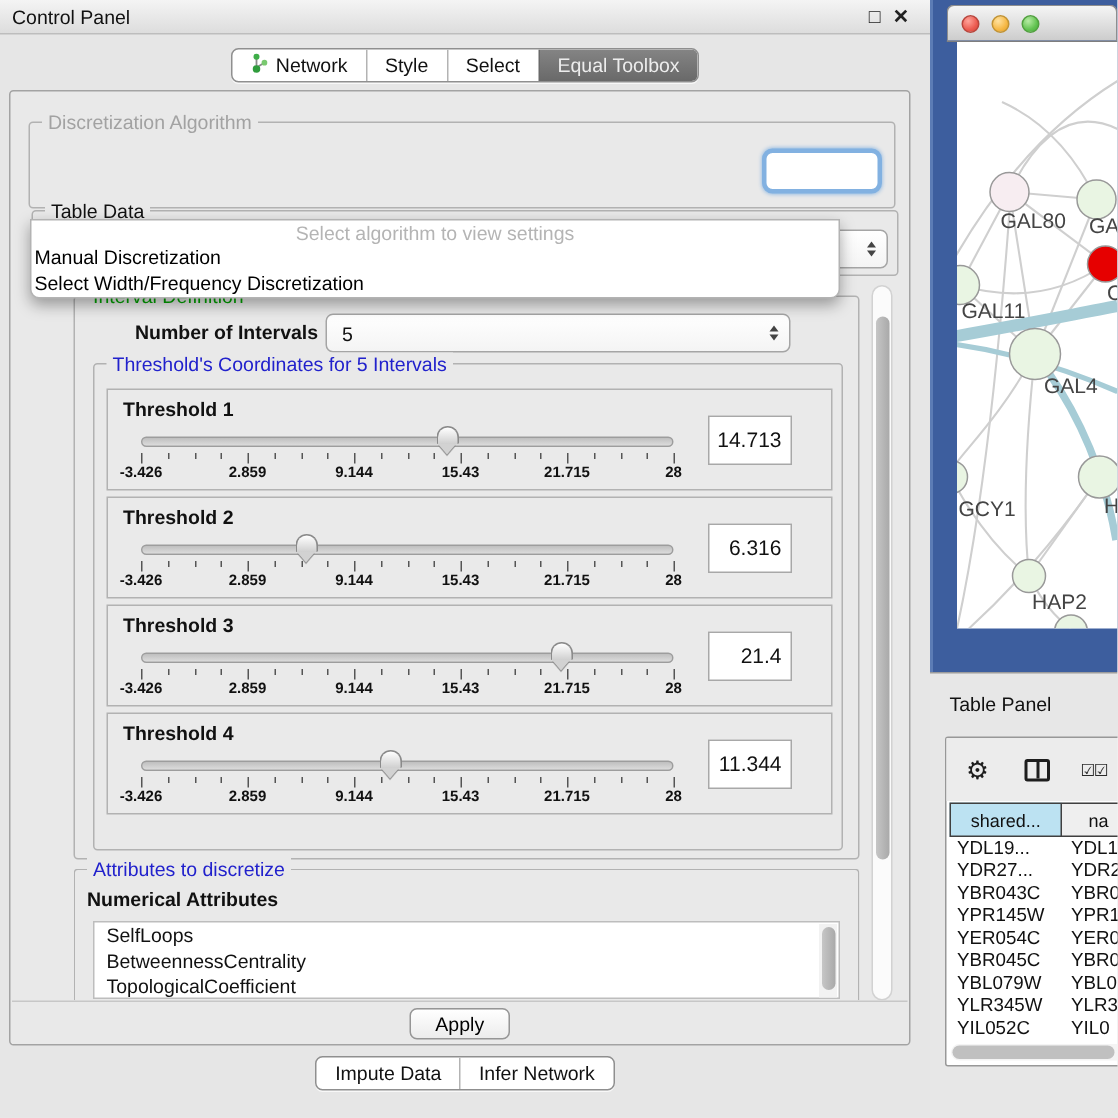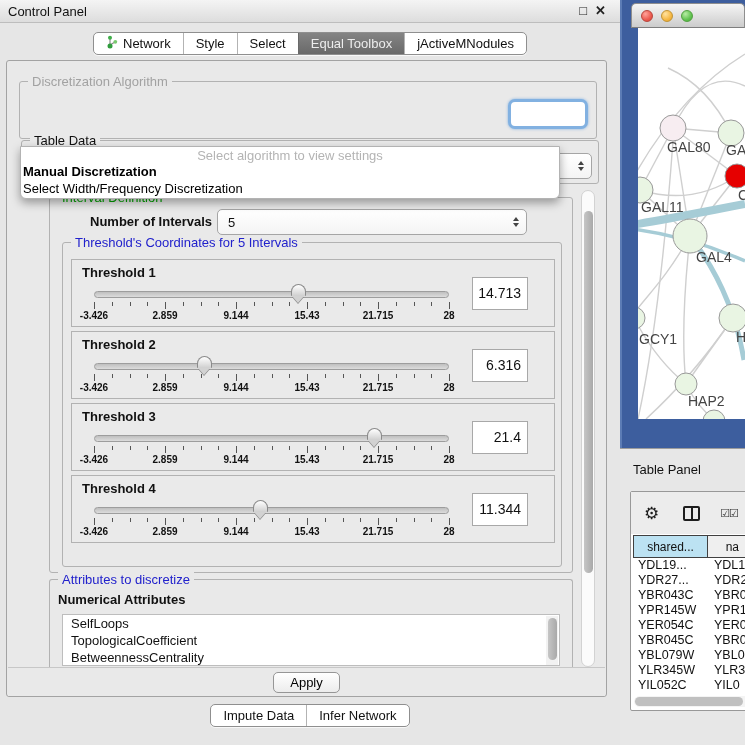--- a/index.html
+++ b/index.html
@@ -67,21 +67,21 @@
   }
 
   .popup {
     position:absolute; left:13px; top:85px; width:540px; height:53px;
     background:#fff; border:1px solid #b3b3b3; border-radius:0 0 6px 6px;
     box-shadow:0 4px 10px rgba(0,0,0,0.35); z-index:40;
     font-size:13px; overflow:hidden;
   }
   .popup-placeholder { text-align:center; color:#b4b4b4; margin-top:1px; }
   .popup-option { padding:0 2px; line-height:17px; color:#000; }
-  .popup-option.first { font-weight:bold; }
+  .popup-option.first { font-weight:normal; }
 
   .scrollbar-v {
     position:absolute; background:#fbfbfb; border:1px solid #d2d2d2; border-radius:7px;
   }
   .scroll-thumb-v { position:absolute; background:linear-gradient(90deg,#c6c6c6,#a9a9a9); border-radius:5px; }
 
   
   .th-panel {
     position:absolute; left:8px; width:484px; height:68px;
     border:1px solid #b2b2b2; background:#eaeaea;
@@ -196,23 +196,20 @@
         <span>Network</span>
       </div>
       <div class="seg-tab">
         <span>Style</span>
       </div>
       <div class="seg-tab">
         <span>Select</span>
       </div>
       <div class="seg-tab selected">
         <span>Equal Toolbox</span>
-      </div>
-      <div class="seg-tab">
-        <span>jActiveMNodules</span>
       </div>
     </div>
 </div>
 
 <div class="main-panel">
 
   <div class="group" style="left:12px; top:20px; width:578px; height:58px;">
     <span class="group-title gray">Discretization Algorithm</span>
     <div class="focus-combo" style="left:488px; top:17px;"></div>
   </div>
@@ -380,22 +377,22 @@
         </div>
       </div>
   </div>
 
   <div class="group" style="left:42px; top:518px; width:524px; height:88px; border-bottom:none; border-radius:3px 3px 0 0;">
     <span class="group-title blue">Attributes to discretize</span>
     <span style="position:absolute; left:8px; top:12px; font-size:13px; font-weight:bold;">Numerical Attributes</span>
     <div class="attr-list" id="attr-list">
 
     <div class="attr-item">SelfLoops</div>
+        <div class="attr-item">BetweennessCentrality</div>
         <div class="attr-item">TopologicalCoefficient</div>
-        <div class="attr-item">BetweennessCentrality</div>
         <div class="attr-scroll">
           <div class="scroll-thumb-v"></div>
         </div>
       </div>
   </div>
 
   <div class="apply-strip">
     <button class="mac-button">Apply</button>
   </div>
 

